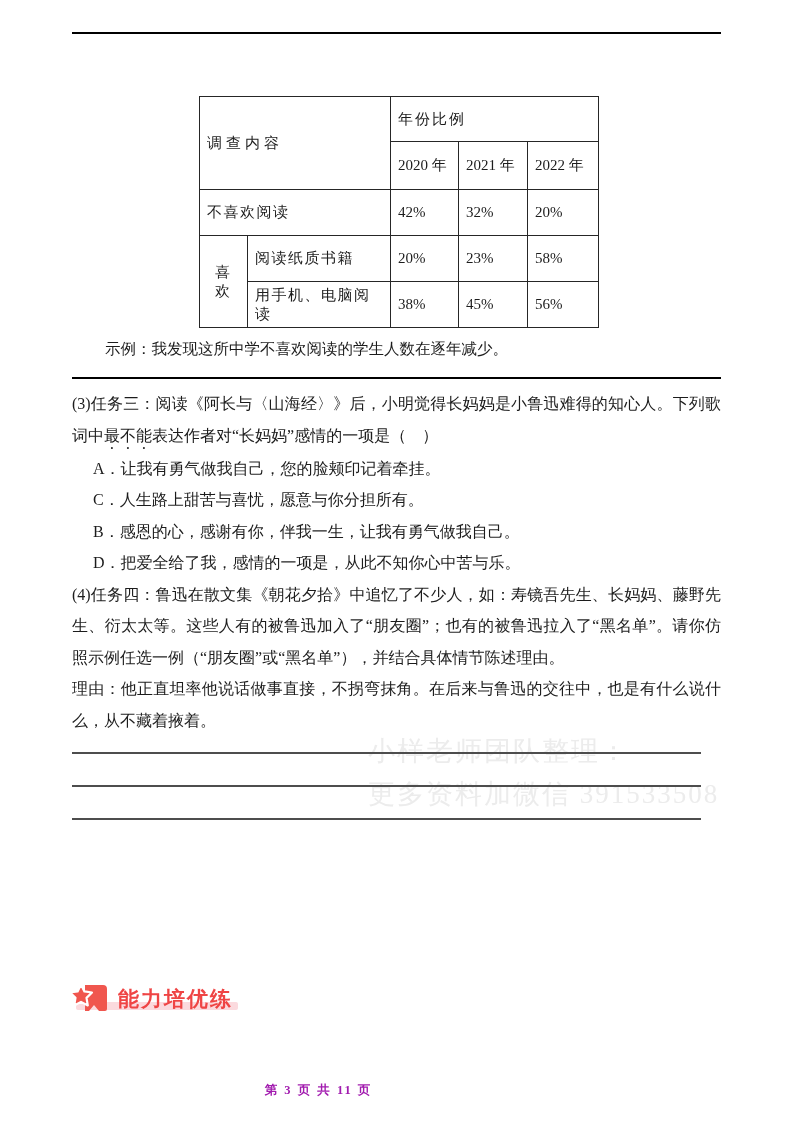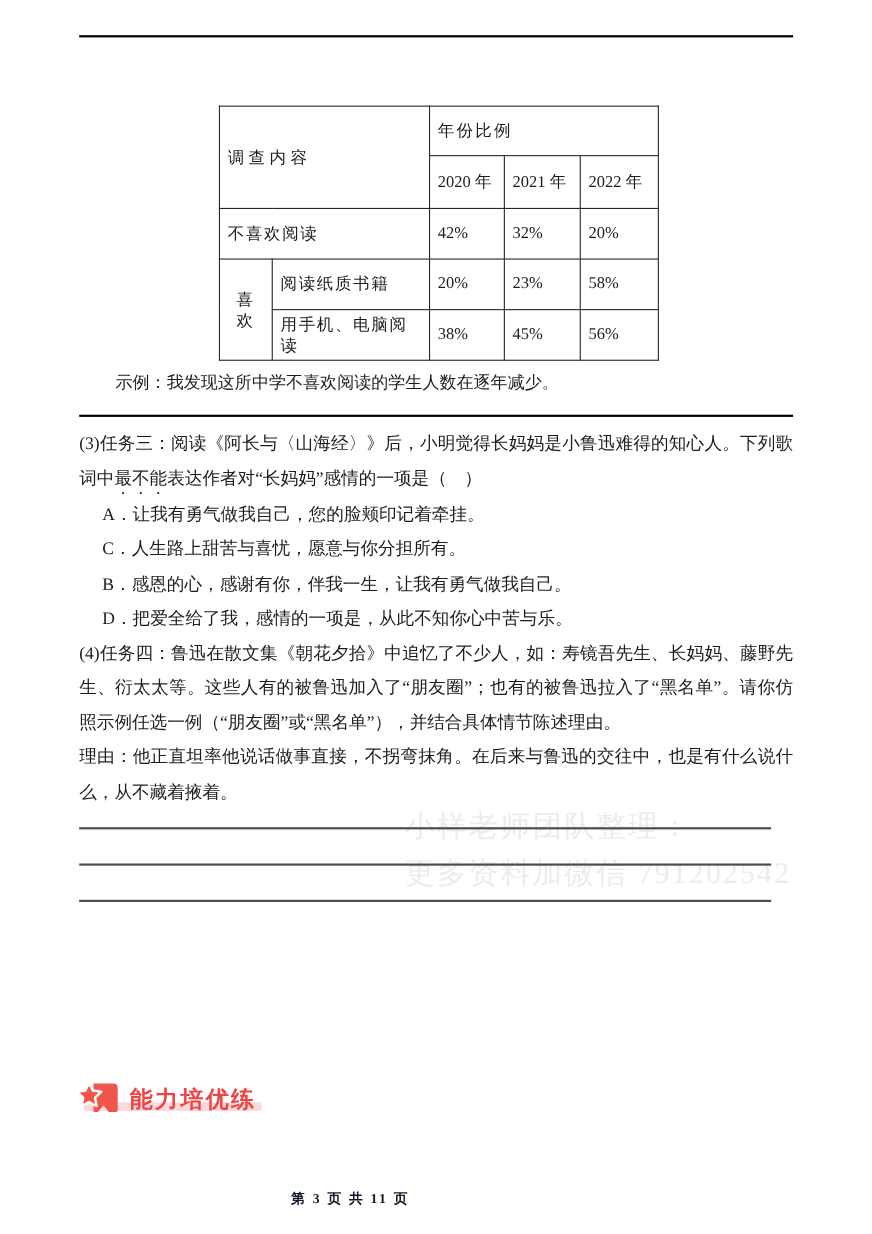--- a/index.html
+++ b/index.html
@@ -105,29 +105,29 @@
     letter-spacing:2px;
     color:#ef4444;
   }
   
   .footer {
     position:absolute; left:0; width:637px; top:1082px;
     text-align:center;
     font-size:12.5px;
     font-weight:bold;
     letter-spacing:2px;
-    color:#0f172a;
+    color:#a21caf;
     z-index:2;
   }
 </style>
 </head>
 <body>
 
 <div class="watermark wm1">小样老师团队整理：</div>
-<div class="watermark wm2">更多资料加微信 791202542</div>
+<div class="watermark wm2">更多资料加微信 391533508</div>
 
 <div class="content">
 
   <div class="top-rule"></div>
 
   <table class="survey-table">
     <colgroup>
       <col style="width:48px">
         <col style="width:143px">
       <col style="width:68px">

